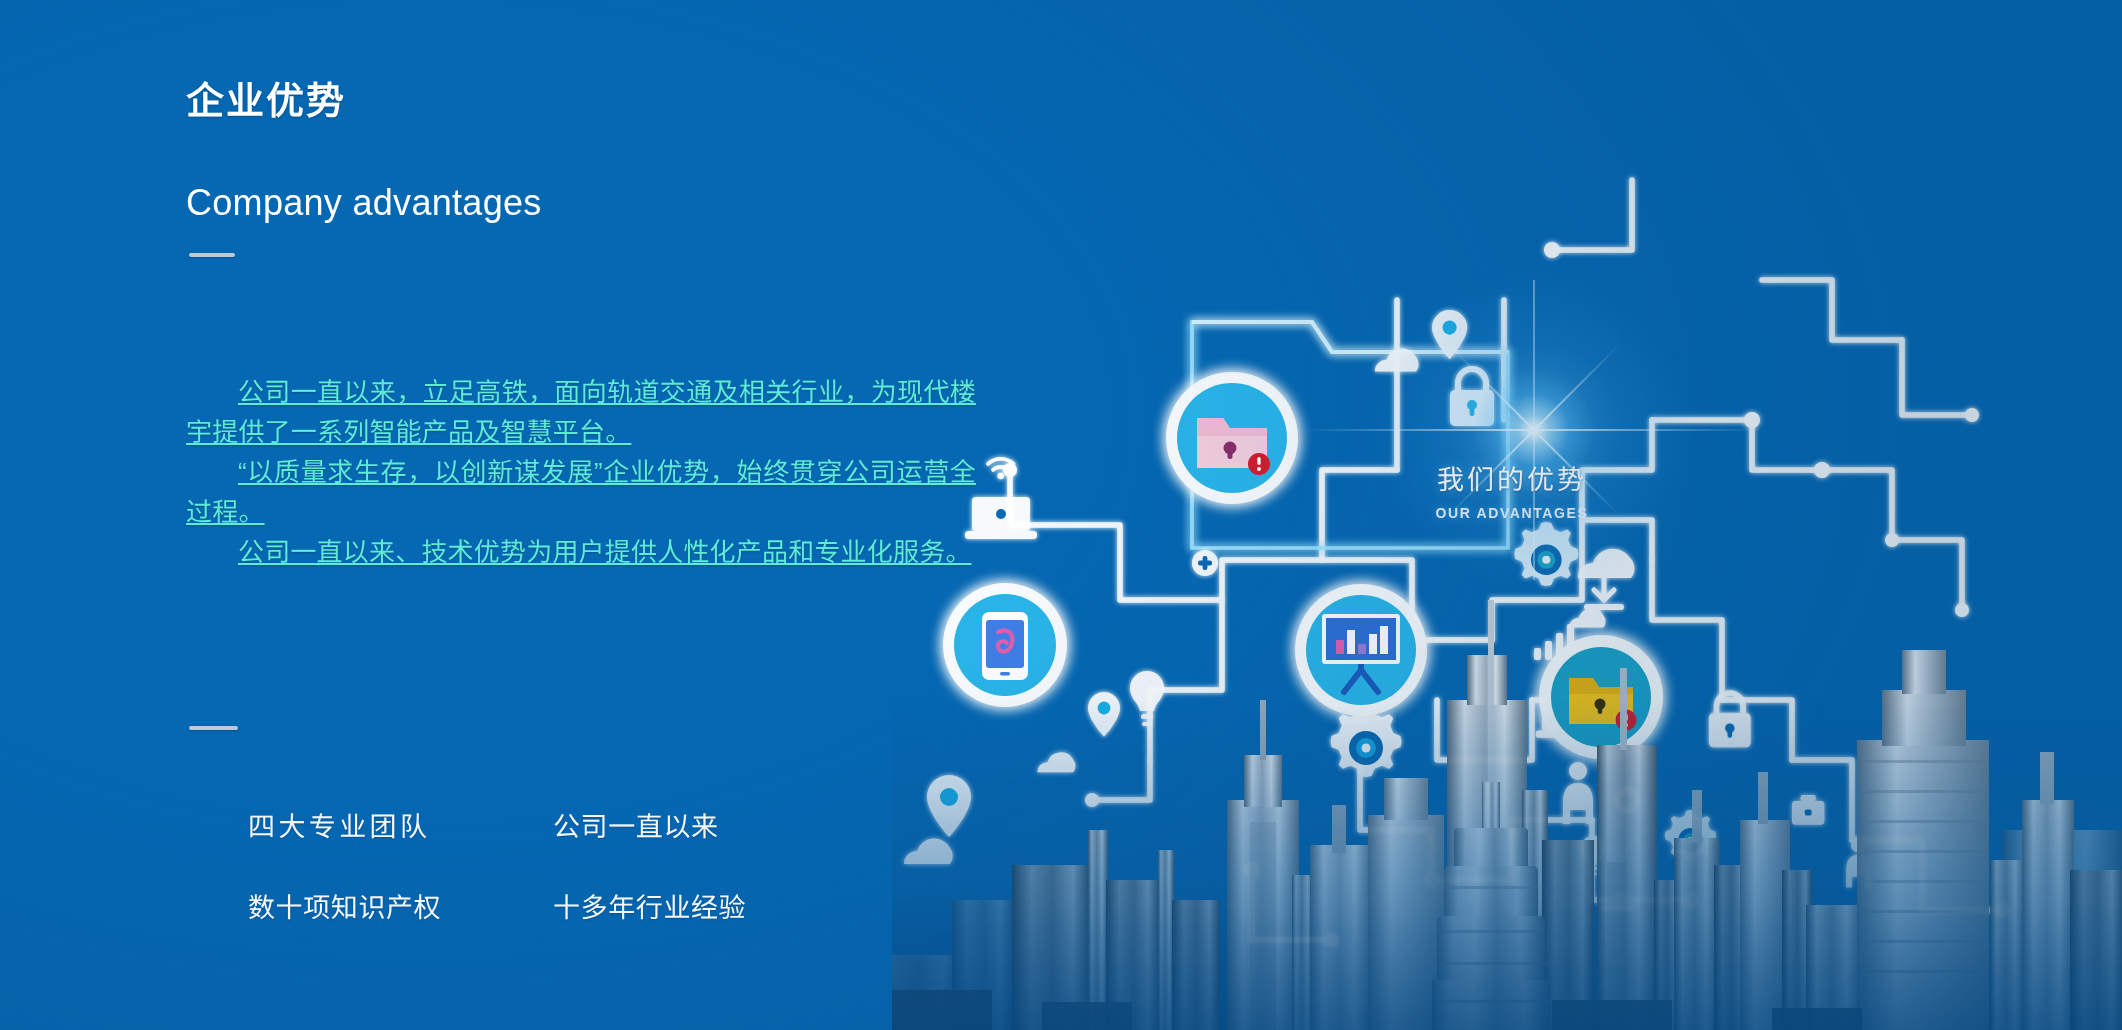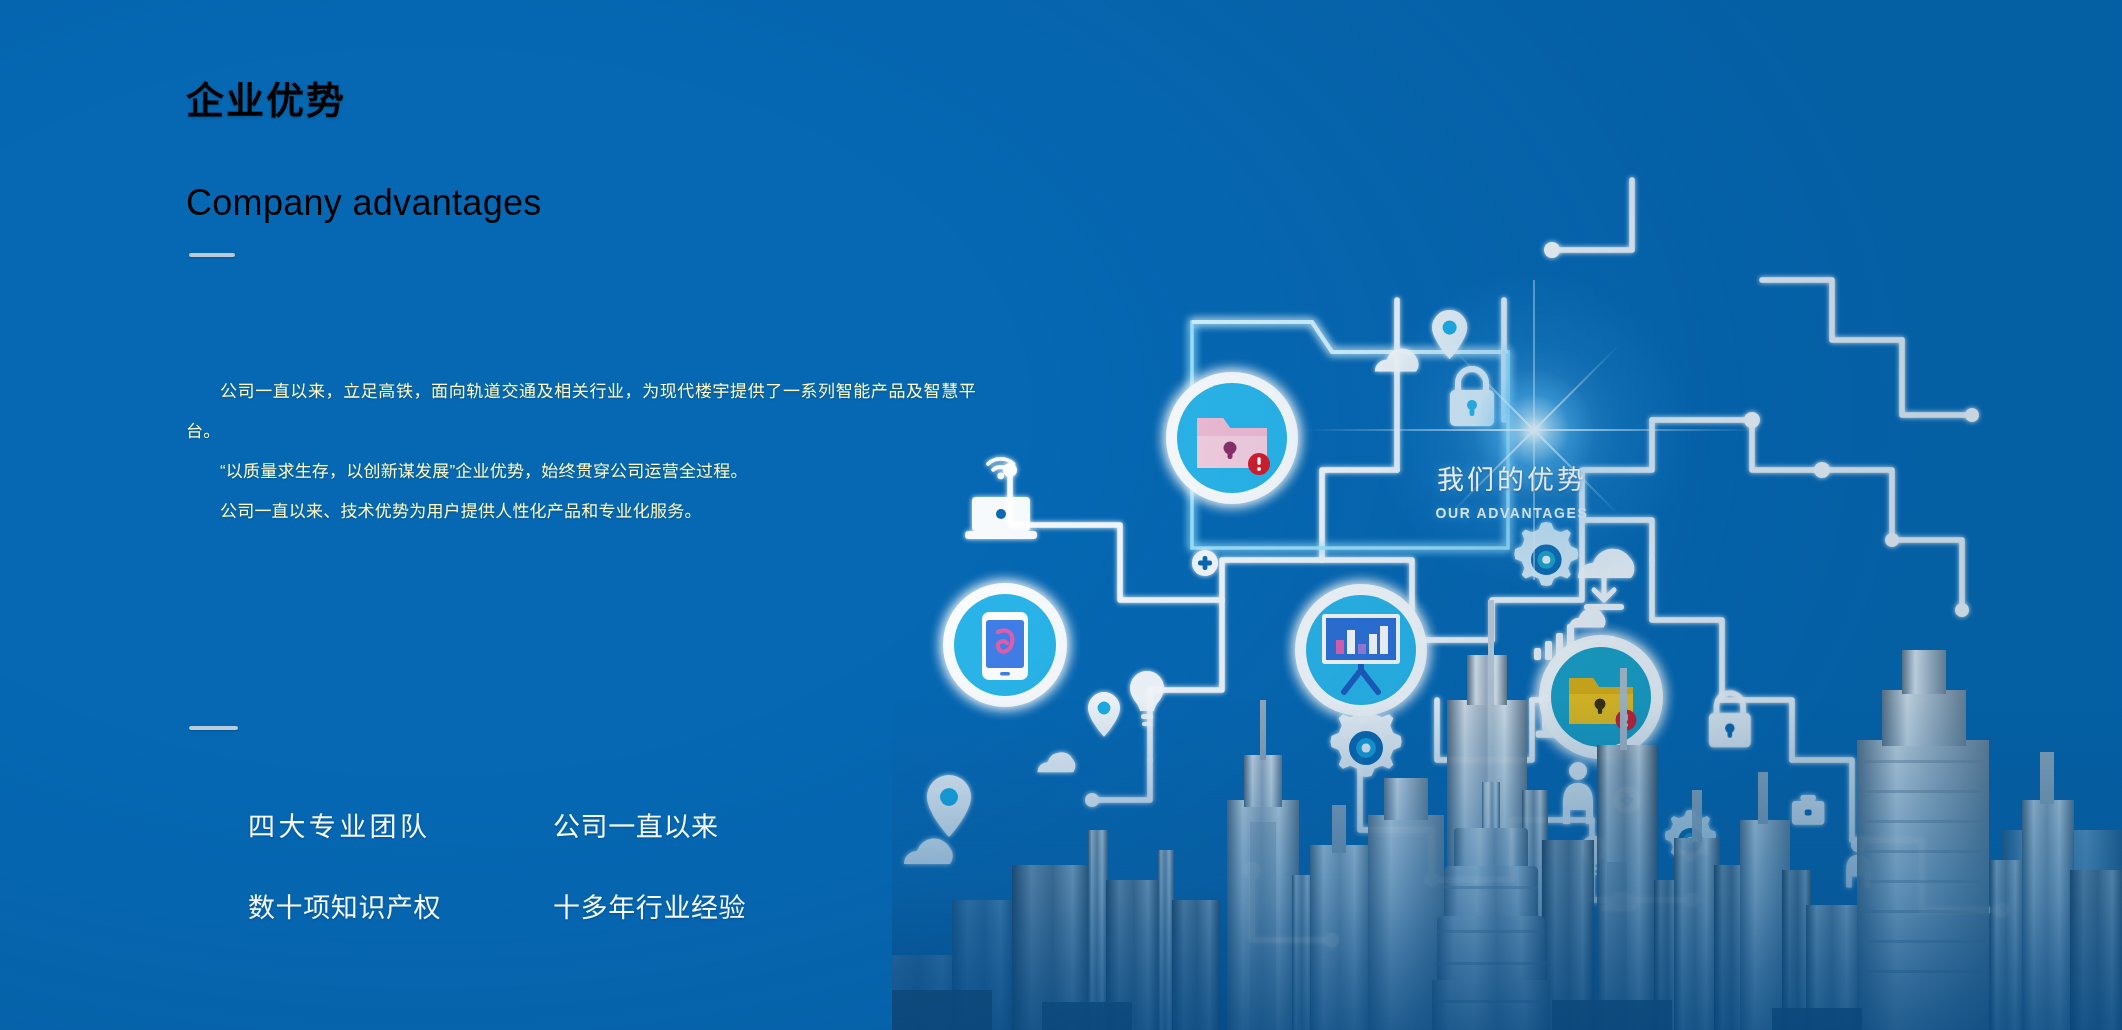--- a/index.html
+++ b/index.html
@@ -47,58 +47,59 @@
     height: 100%;
   }
 
   .title-cn {
     position: absolute;
     left: 0;
     top: 79px;
     font-size: 38px;
     font-weight: 700;
     letter-spacing: 2px;
-    color: #000000;
+    color: #ffffff;
     text-shadow: 0 1px 3px rgba(2,50,92,0.45);
     line-height: 1.2;
   }
 
   .title-en {
     position: absolute;
     left: 0;
     top: 181px;
     font-size: 36px;
     font-weight: 400;
     letter-spacing: 0.3px;
-    color: #000000;
+    color: #ffffff;
     line-height: 1.2;
   }
 
   .rule {
     position: absolute;
     height: 4px;
     width: 46px;
     background: #b9cbdb;
     border-radius: 2px;
     box-shadow: 0 1px 2px rgba(2,48,90,0.35);
   }
   .rule-top { left: 3px; top: 253px; }
   .rule-mid { left: 3px; top: 726px; width: 49px; }
 
   
   .body-copy {
     position: absolute;
     left: 0;
     top: 372px;
     width: 790px;
-    color: #fef9c3;
-    font-size: 17px;
+    color: #5eead4;
+    font-size: 26px;
     line-height: 40px;
     letter-spacing: 0.2px;
     text-shadow: 0 1px 2px rgba(3,54,98,0.40);
+    text-decoration: underline;
   }
   .body-copy p {
     margin: 0;
     text-indent: 2em;
     text-align: justify;
     text-justify: inter-ideograph;
   }
 
   
   .stats {

